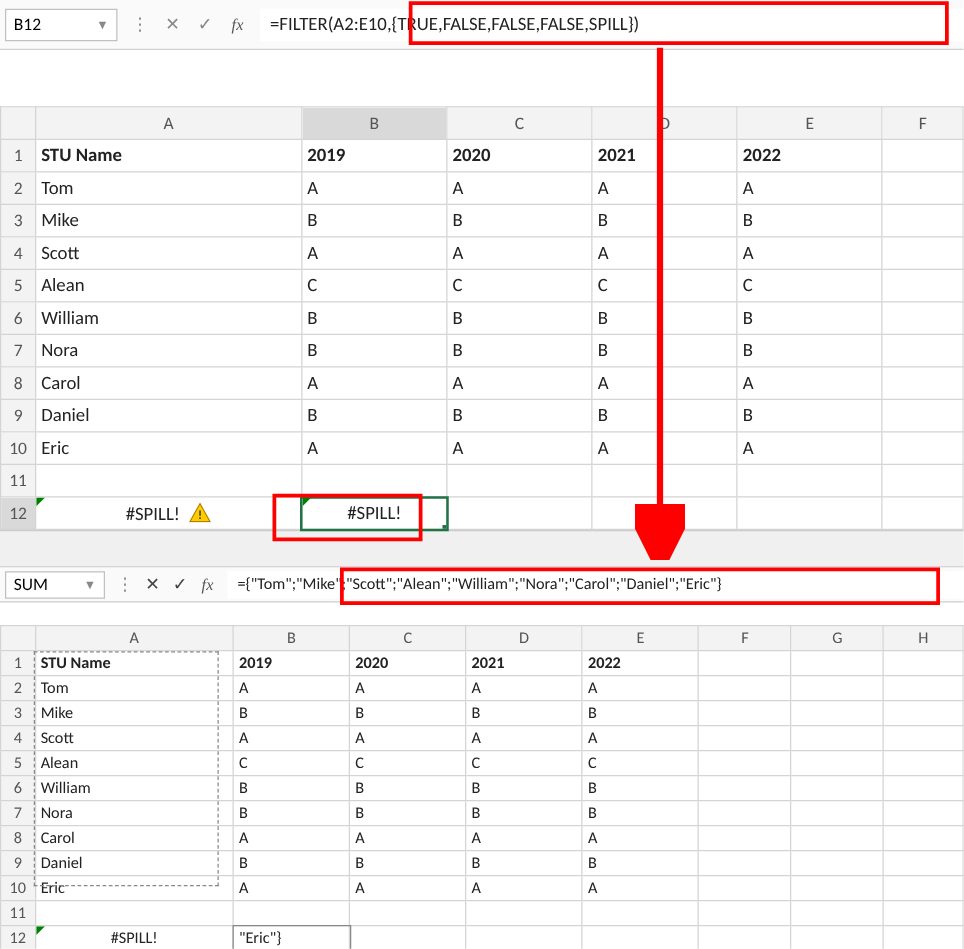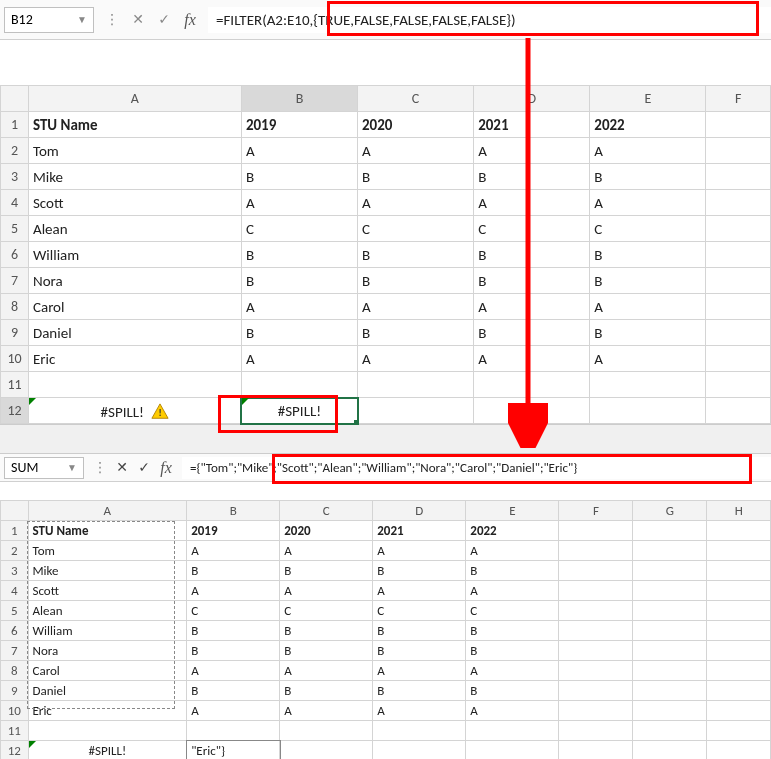--- a/index.html
+++ b/index.html
@@ -50,21 +50,21 @@
     height: 24px;
     display: flex;
     align-items: center;
     justify-content: center;
     font-size: 14px;
     color: #888;
   }
   .fb-btn.fx {
     font-style: italic;
     font-family: 'Times New Roman', serif;
-    font-size: 16px;
+    font-size: 13px;
     color: #555;
   }
   .fb-text {
     flex: 1;
     height: 26px;
     display: flex;
     align-items: center;
     padding: 0 8px;
     background: #fff;
     font-size: 15px;
@@ -181,21 +181,21 @@
       <span>B12</span>
       <span class="dd">▼</span>
     </div>
     <div class="fb-btns">
       <div class="fb-btn">⋮</div>
       <div class="fb-btn">✕</div>
       <div class="fb-btn">✓</div>
       <div class="fb-btn fx">fx</div>
     </div>
     <div class="fb-text">
-      <span>=FILTER(A2:E10,{TRUE,FALSE,FALSE,FALSE,FALSE})</span>
+      <span>=FILTER(A2:E10,{TRUE,FALSE,FALSE,FALSE,SPILL})</span>
     </div>
   </div>
   <div class="red-box" style="top:1px; left:327px; width:432px; height:35px;"></div>
 
   <div class="grid-area" style="margin-top:45px;">
     <table class="grid">
       <colgroup>
         <col style="width:26px">
           <col style="width:198px">
           <col style="width:108px">

